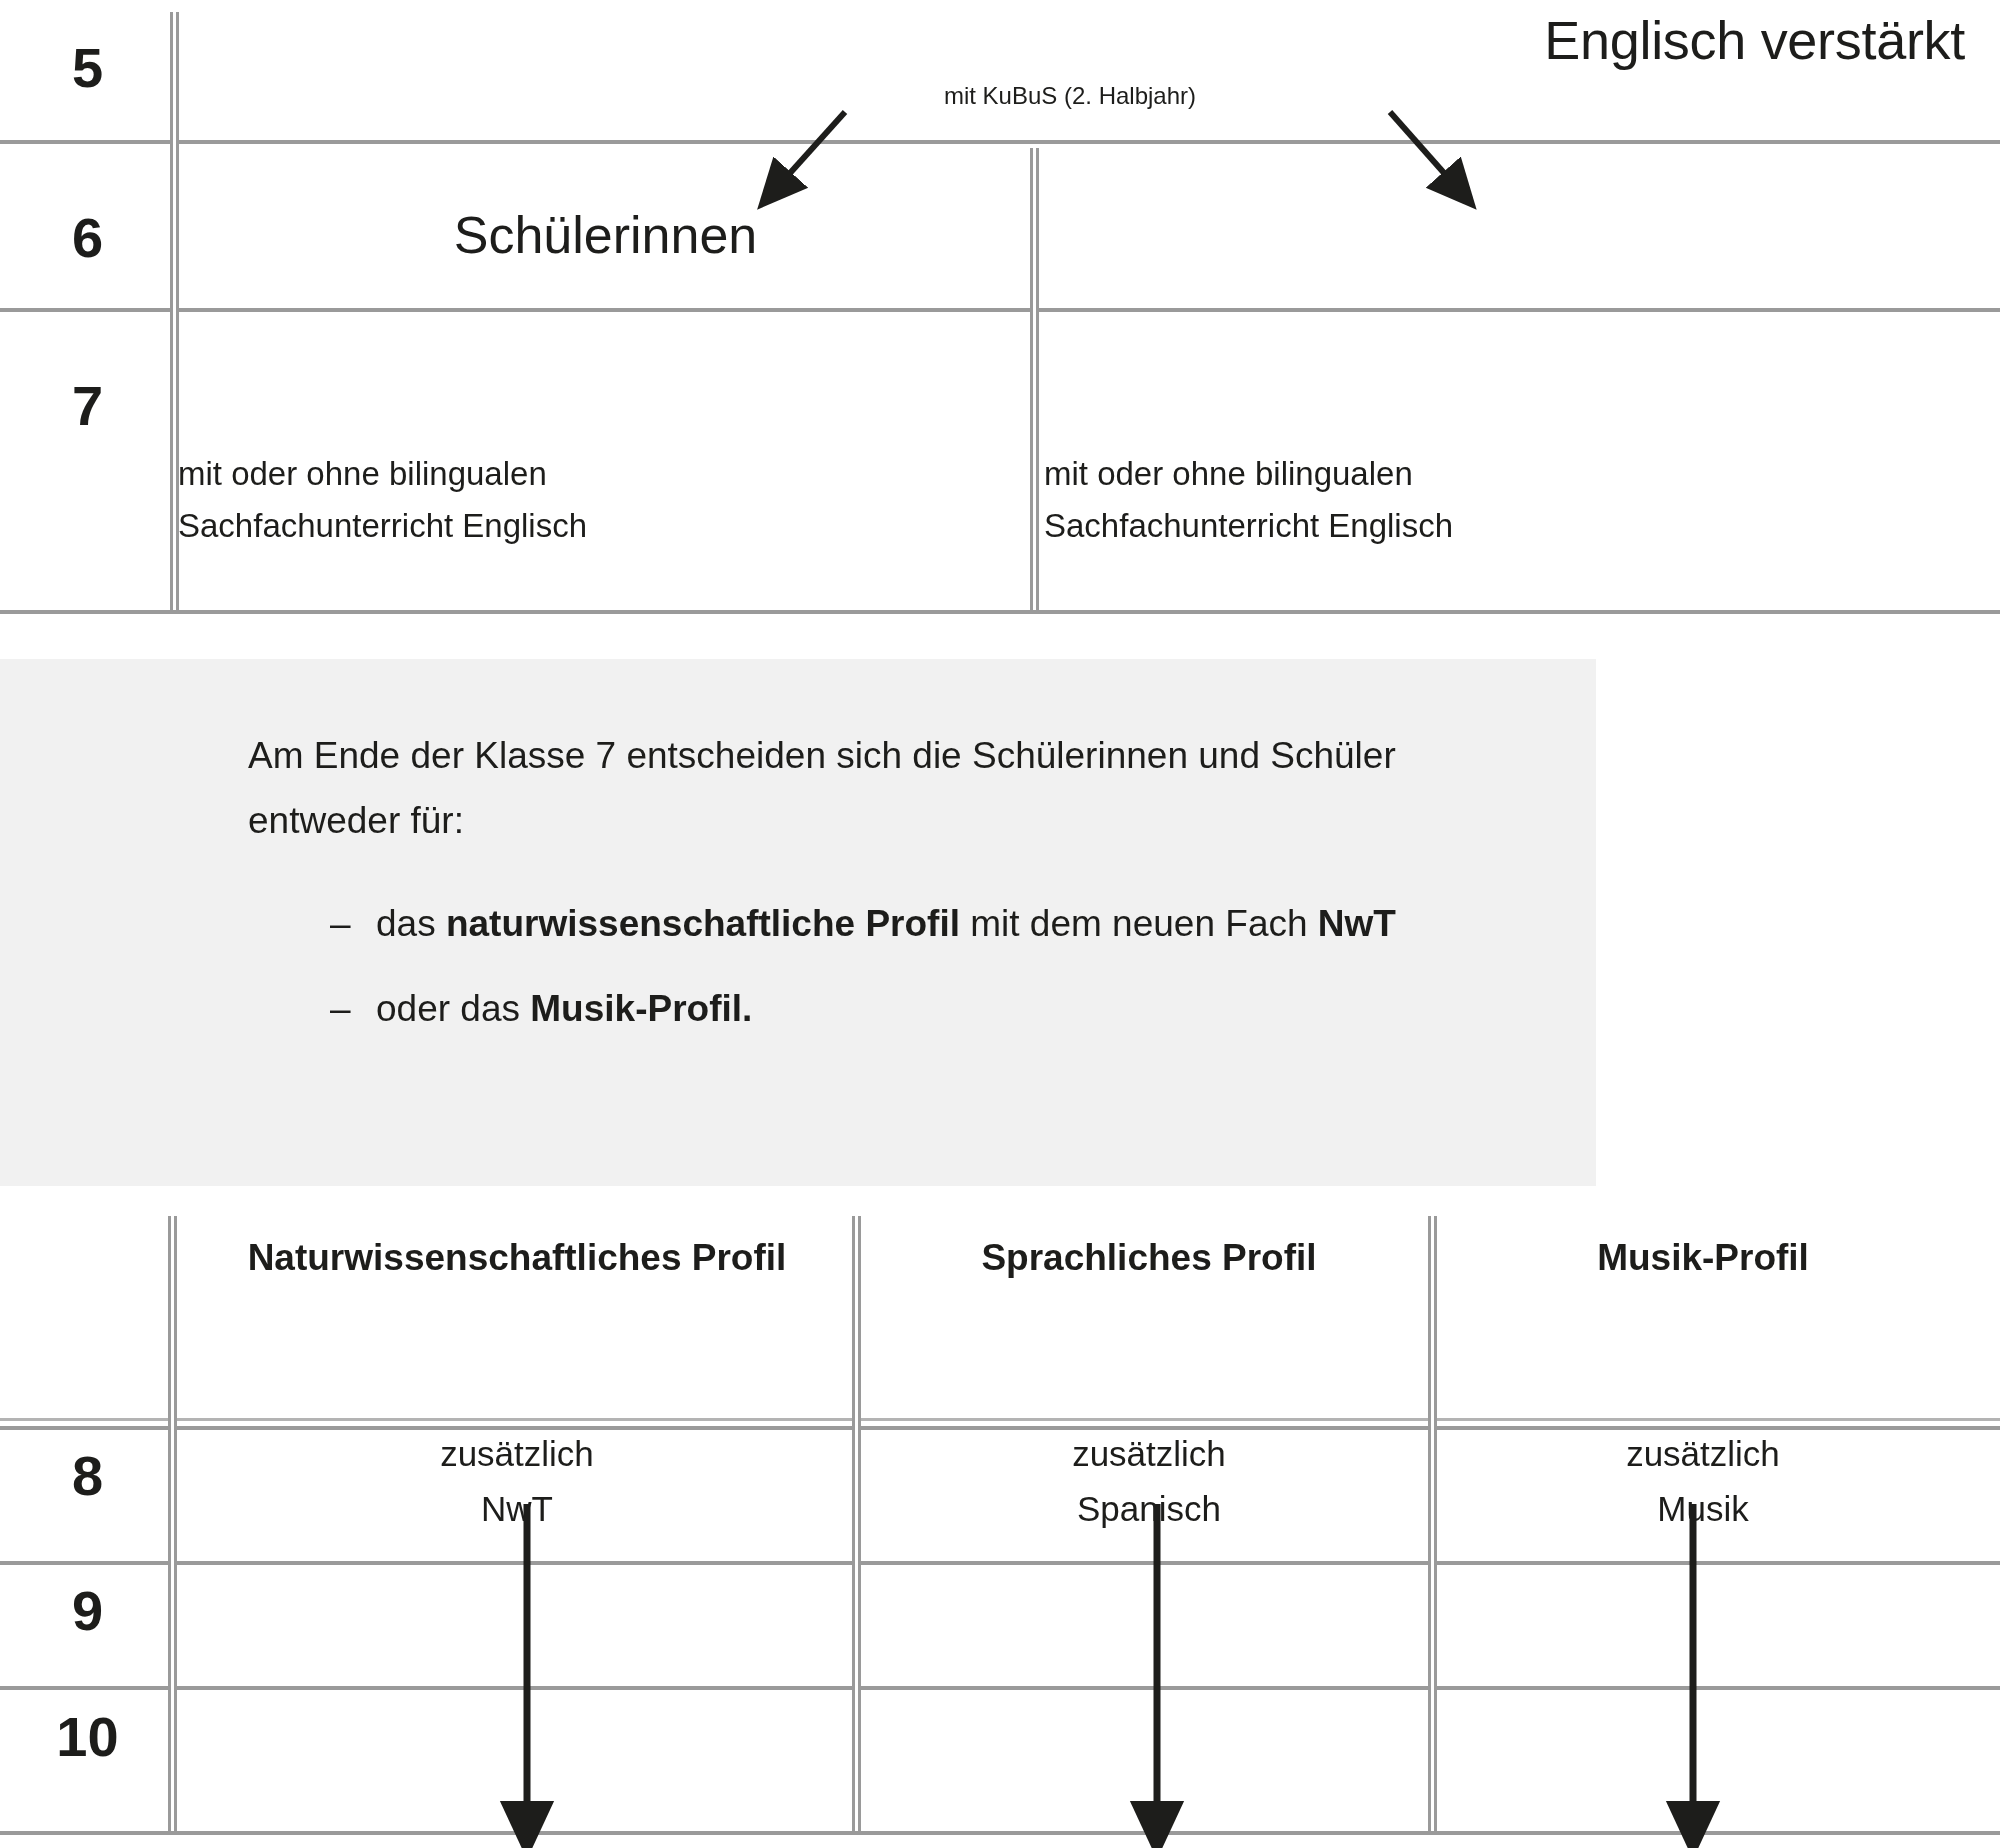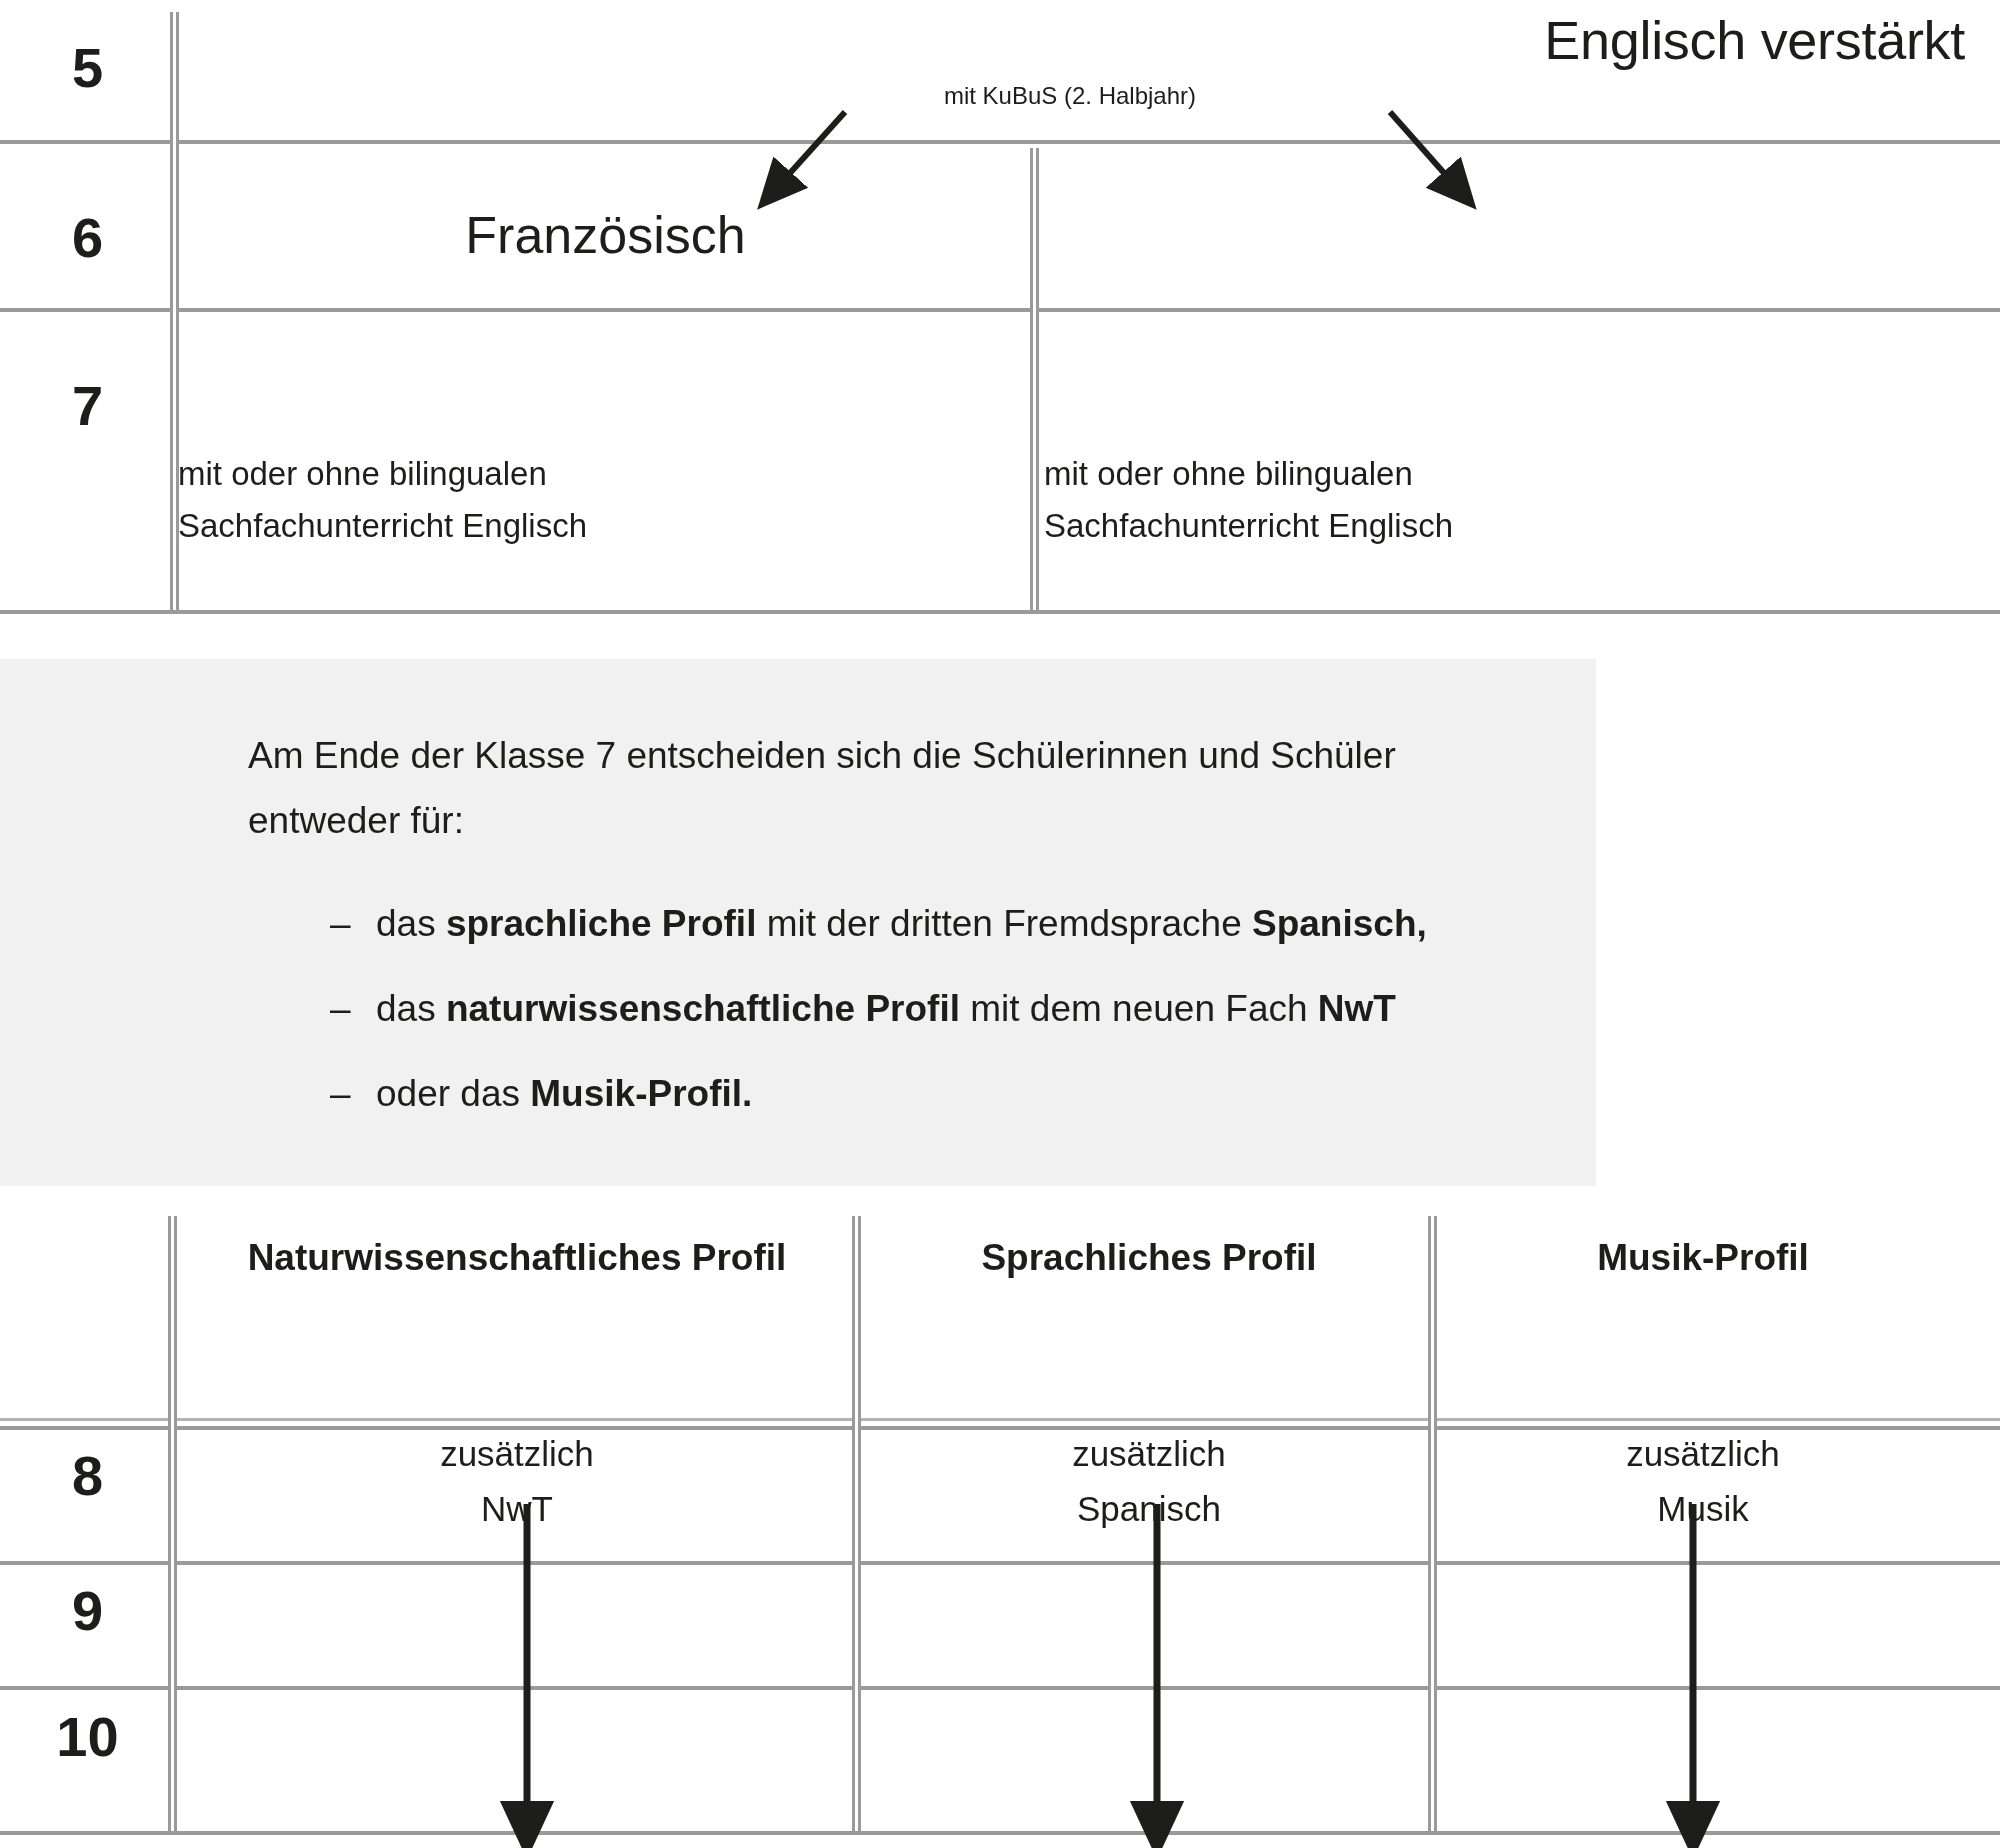--- a/index.html
+++ b/index.html
@@ -121,41 +121,38 @@
         </marker>
       </defs>
       <g>
         <line x1="845" y1="112" x2="782" y2="182" stroke="#1d1d1b" stroke-width="6" marker-end="url(#ah)"></line>
       </g>
       <g>
         <line x1="1390" y1="112" x2="1452" y2="182" stroke="#1d1d1b" stroke-width="6" marker-end="url(#ah)"></line>
       </g>
     </svg>
 
-    <div class="lang-cell" id="lang-french">Französisch</div>
+    <div class="lang-cell" id="lang-french">Schülerinnen</div>
 
     <div class="biling-cell" id="biling-french">
       <div>mit oder ohne bilingualen</div>
       <div>Sachfachunterricht Englisch</div>
     </div>
     <div class="biling-cell" id="biling-latin">
       <div>mit oder ohne bilingualen</div>
       <div>Sachfachunterricht Englisch</div>
     </div>
   </div>
 
   <div id="note-box">
     <div id="note-intro">
       <div>Am Ende der Klasse 7 entscheiden sich die Schülerinnen und Schüler</div>
       <div>entweder für:</div>
     </div>
     <div id="note-list">
-      <div class="note-item">
-        <span class="dash">–</span><span>das </span><span class="b">sprachliche Profil</span><span> mit der dritten Fremdsprache </span><span class="b">Spanisch,</span>
-      </div>
       <div class="note-item">
         <span class="dash">–</span><span>das </span><span class="b">naturwissenschaftliche Profil</span><span> mit dem neuen Fach </span><span class="b">NwT</span>
       </div>
       <div class="note-item">
         <span class="dash">–</span><span>oder das </span><span class="b">Musik-Profil.</span>
       </div>
     </div>
   </div>
 
   <div id="lower-table">

